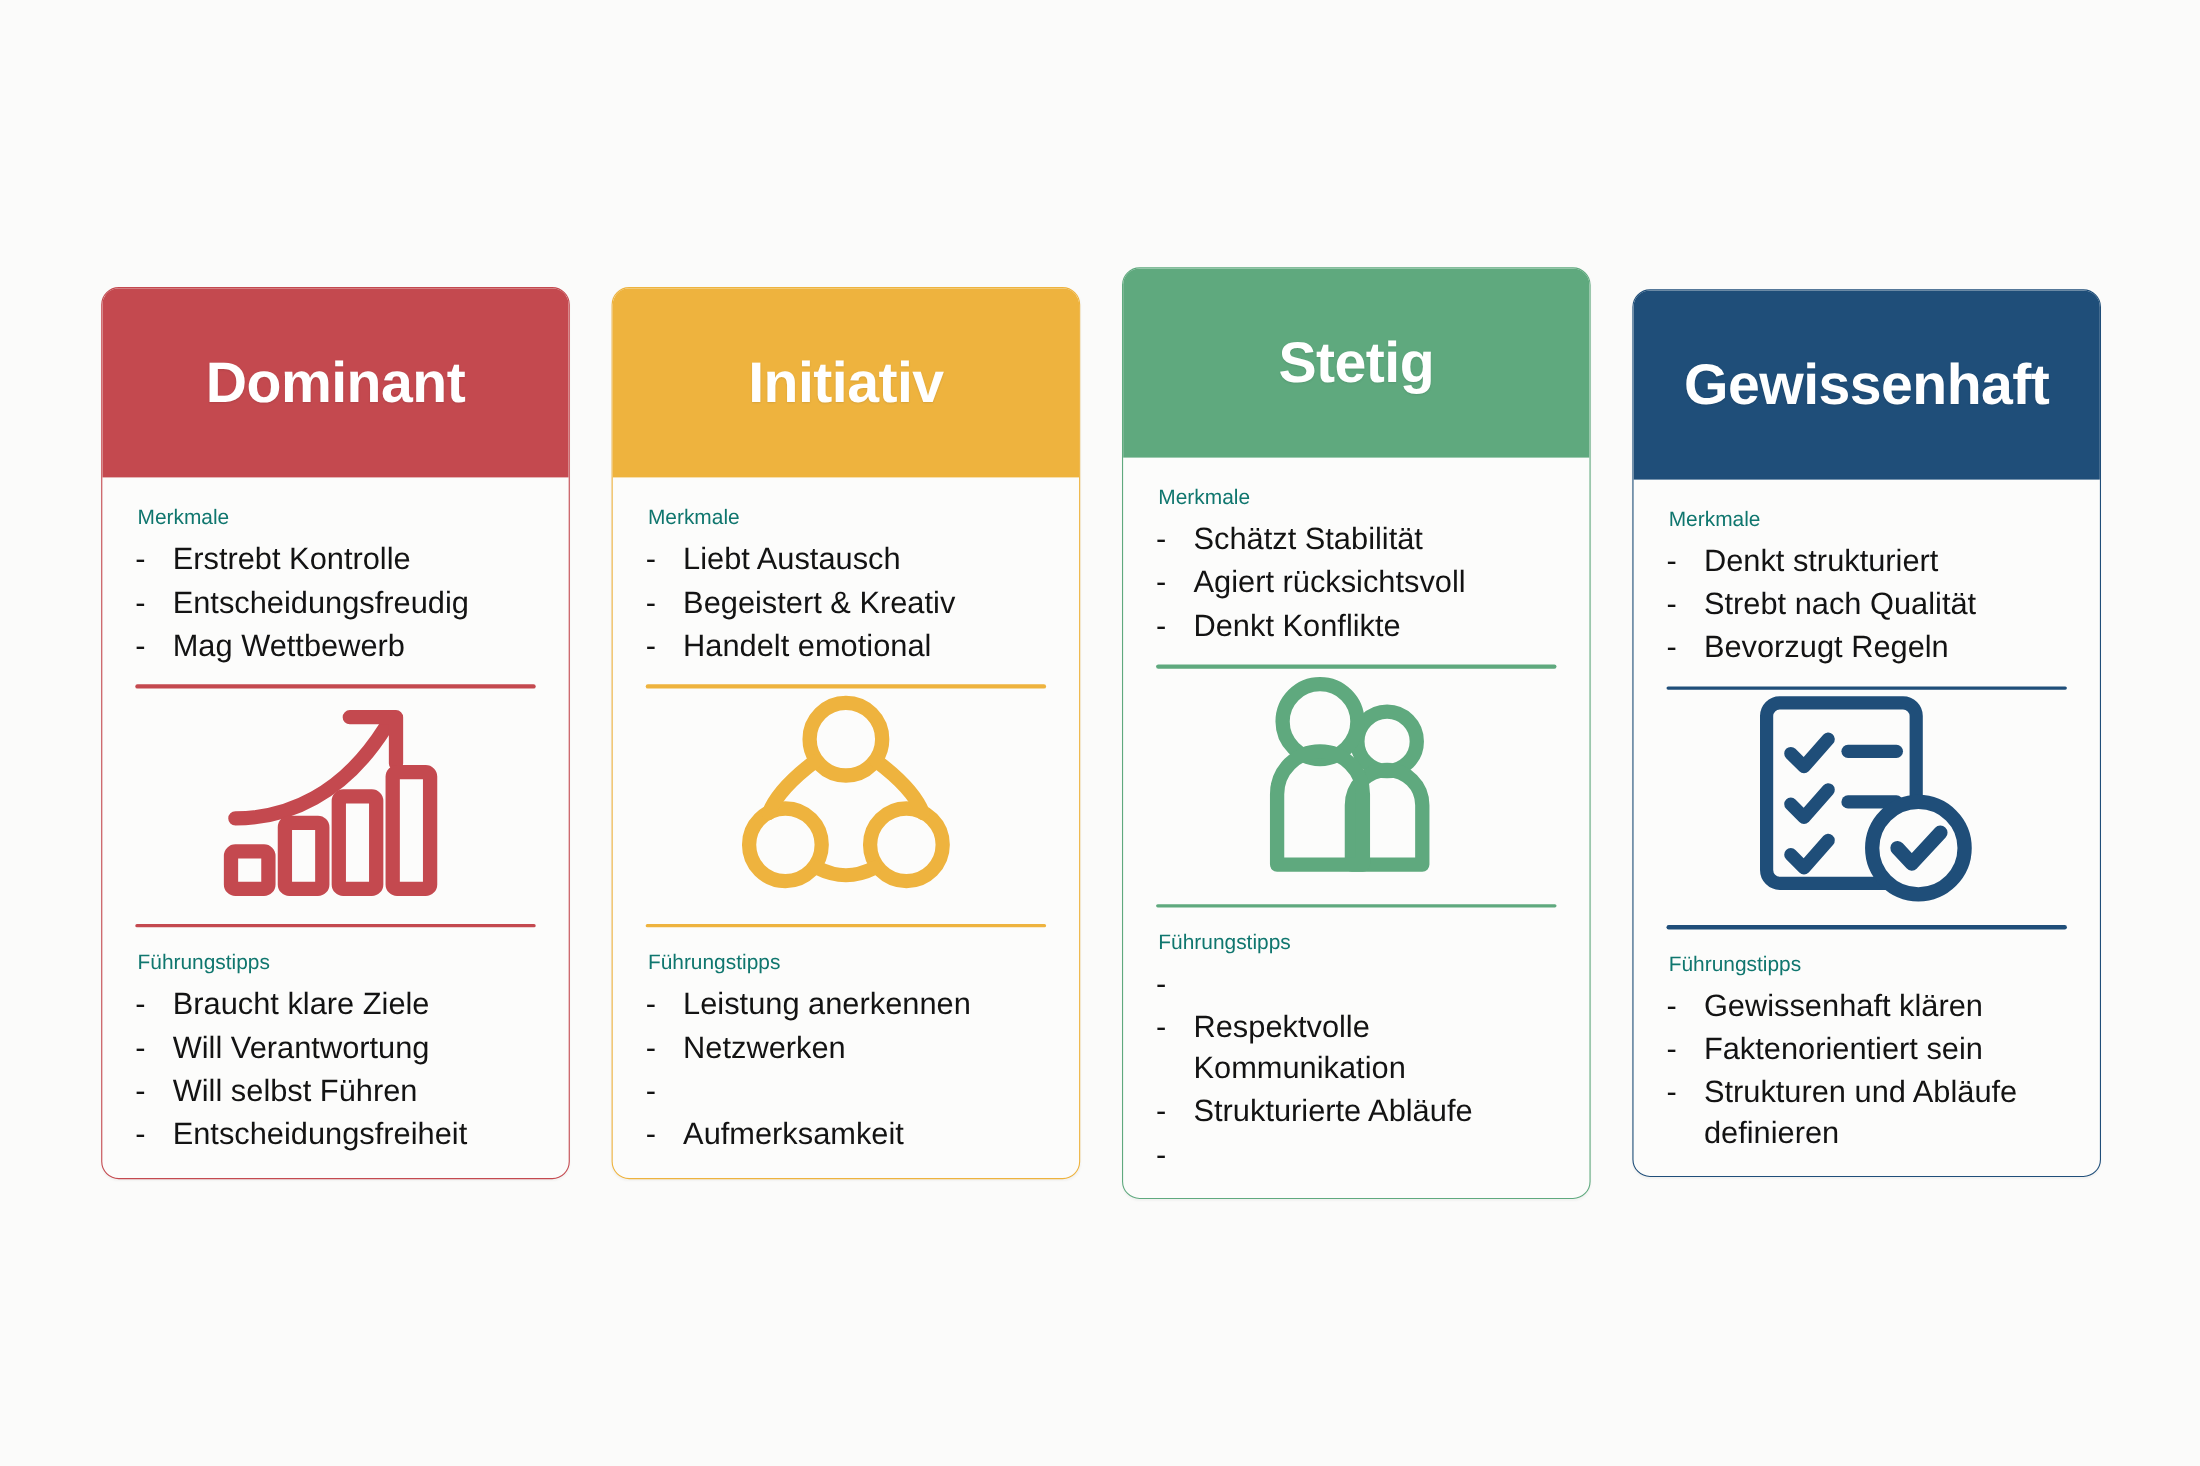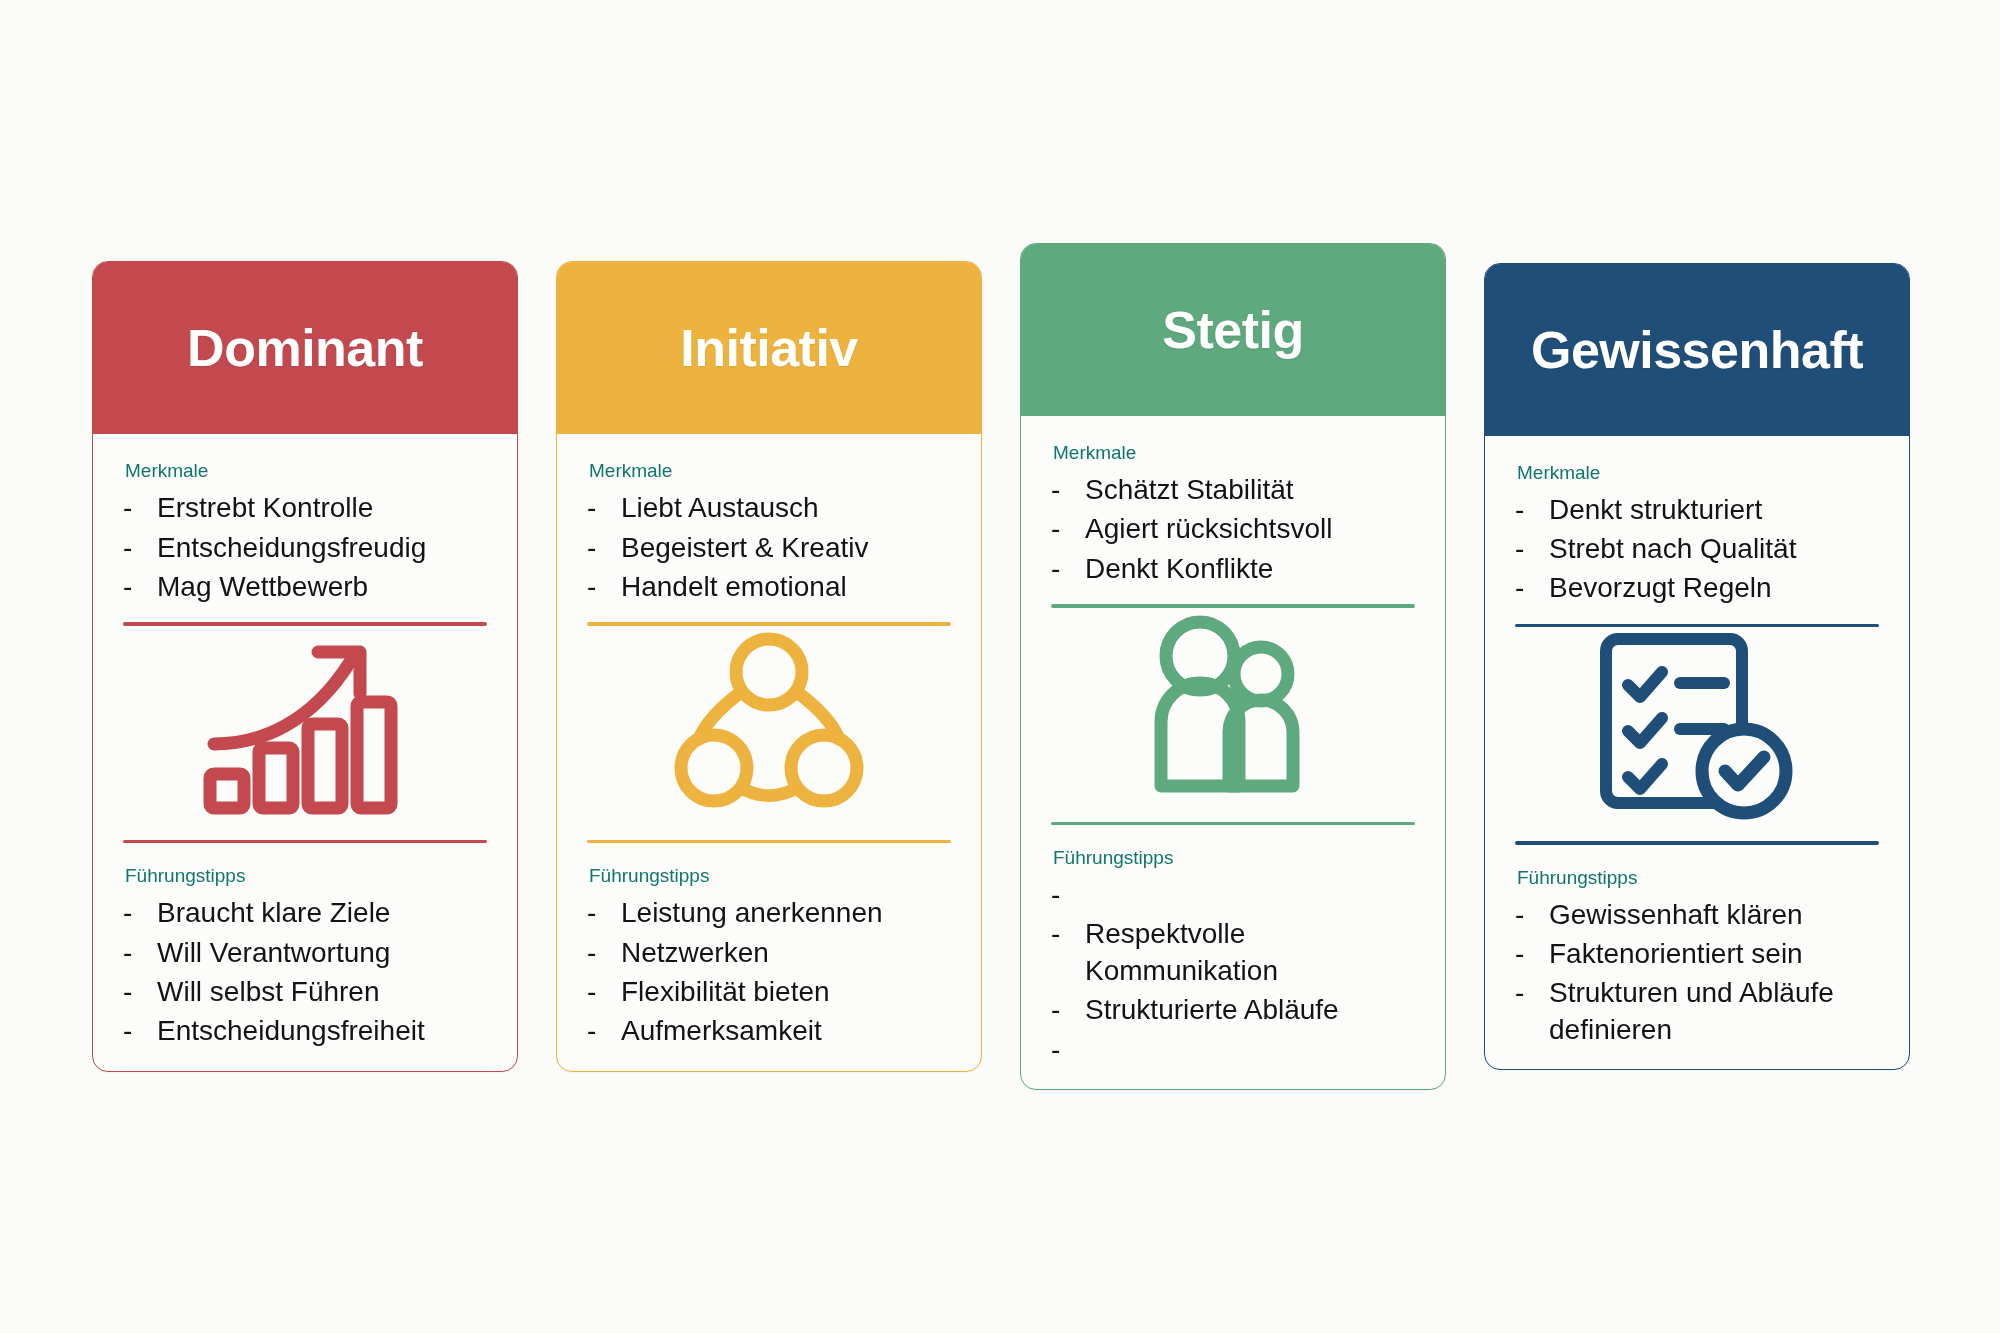--- a/index.html
+++ b/index.html
@@ -208,21 +208,20 @@
           <li>
               <span class="dash">-</span>
               <span class="btxt">Leistung anerkennen</span>
             </li>
           <li>
               <span class="dash">-</span>
               <span class="btxt">Netzwerken</span>
             </li>
           <li>
               <span class="dash">-</span>
-              <span class="btxt">Flexibilität bieten</span>
             </li>
           <li>
               <span class="dash">-</span>
               <span class="btxt">Aufmerksamkeit</span>
             </li>
         </ul>
       </div>
     </div>
   </div>
 

